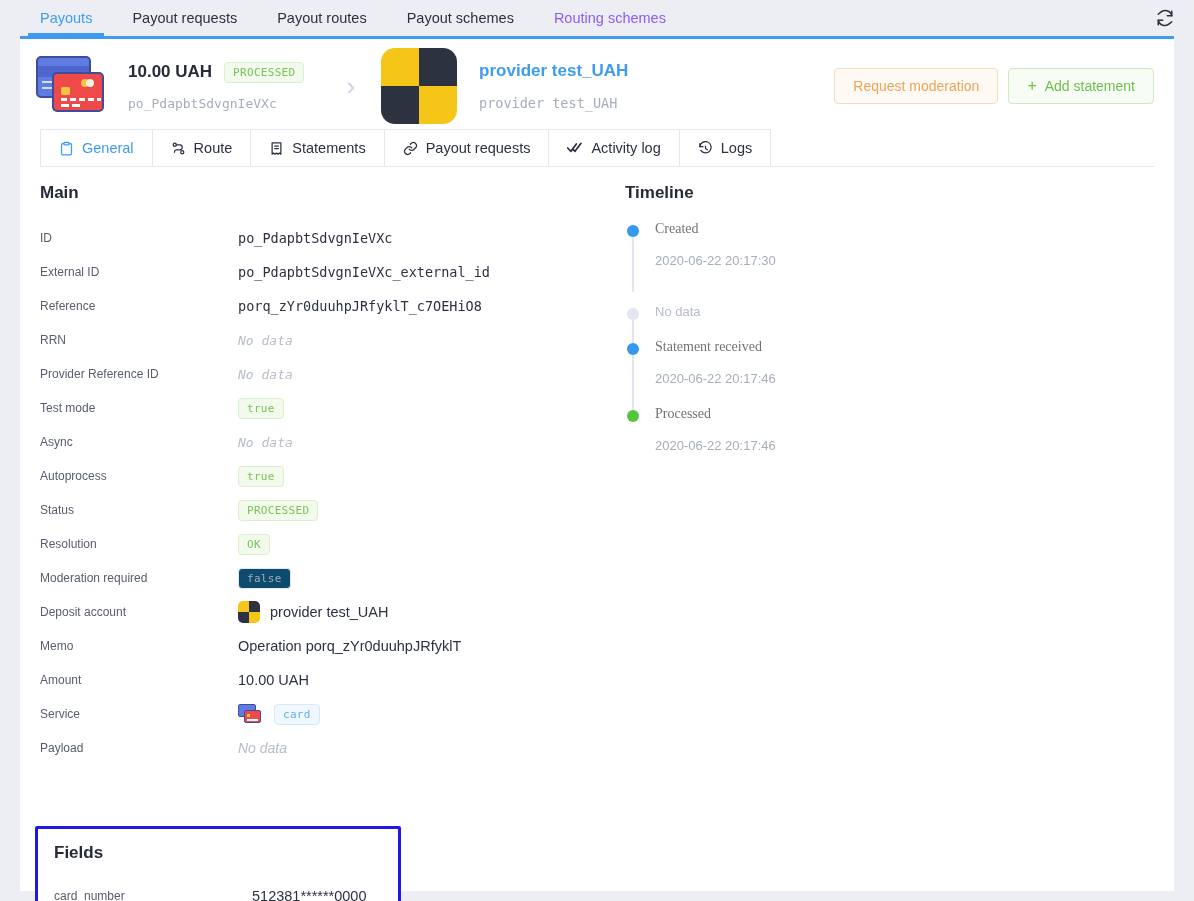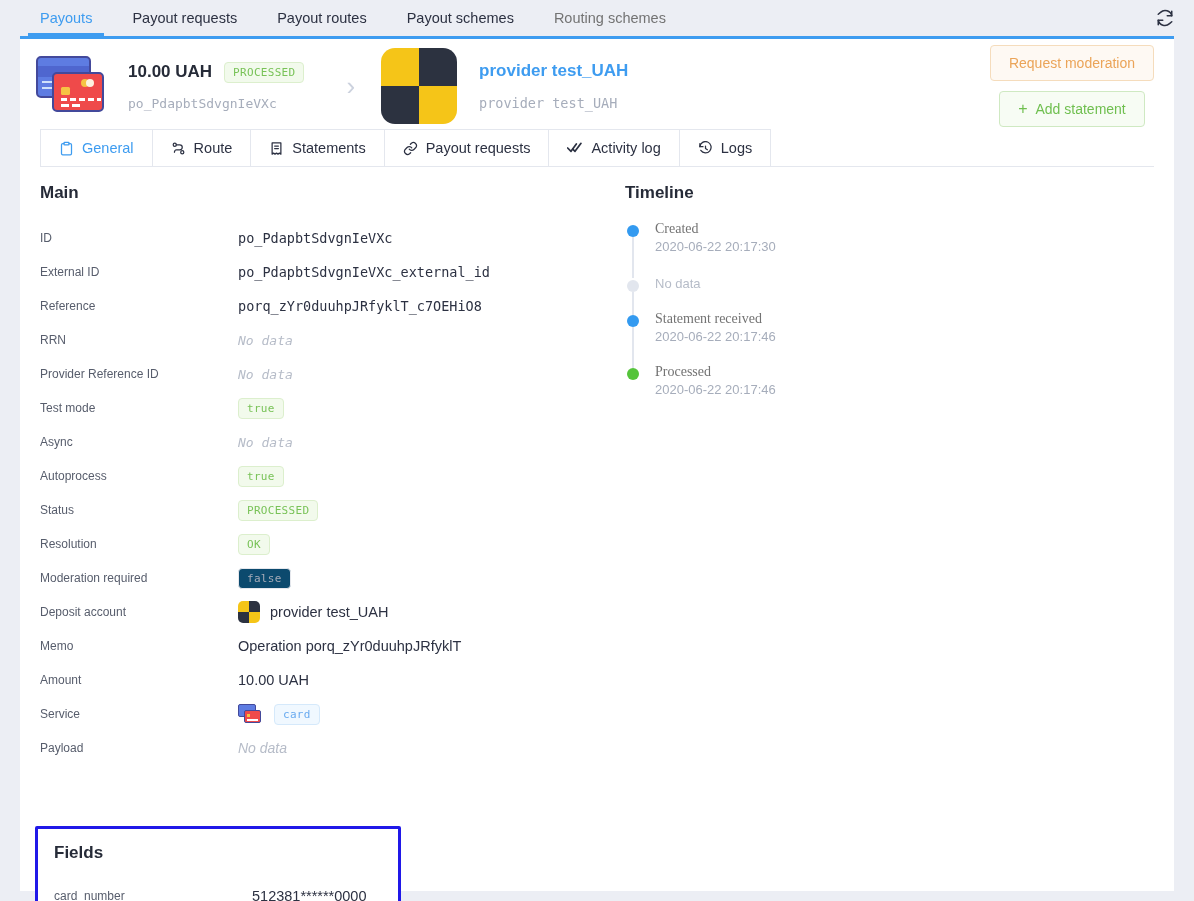--- a/index.html
+++ b/index.html
@@ -31,21 +31,21 @@
     position: relative;
   }
   .topnav-item.active { color: #3e9cf0; }
   .topnav-item.active::after {
     content: "";
     position: absolute;
     left: 8px; right: 8px; bottom: 0;
     height: 3px;
     background: #3e9cf0;
   }
-  .topnav-item.muted { color: #737373; }
+  .topnav-item.muted { color: #8b5cf6; }
   .topnav-spacer { flex: 1; }
   .refresh-btn {
     display: flex; align-items: center; justify-content: center;
     width: 34px; margin-right: 12px; cursor: pointer;
   }
 
   
   .card {
     margin: 0 20px 0 20px;
     background: #ffffff;
@@ -134,21 +134,21 @@
   }
   .provider-logo span { display: block; }
   .provider-col { display: flex; flex-direction: column; justify-content: center; }
   .provider-name { font-size: 17px; font-weight: bold; color: #3e9cf0; cursor: pointer; }
   .provider-sub {
     margin-top: 14px;
     font-family: "DejaVu Sans Mono", monospace;
     font-size: 13.5px;
     color: #a6adbb;
   }
-  .header-actions { margin-left: auto; display: flex; gap: 10px; align-items: center; flex-direction: column; }
+  .header-actions { margin-left: auto; display: flex; gap: 10px; align-items: center; }
   .btn {
     font-size: 14px;
     padding: 9px 18px;
     border-radius: 4px;
     background: #fff;
     cursor: pointer;
     white-space: nowrap;
     display: flex; align-items: center; gap: 8px;
   }
   .btn-warn { color: #eba458; border: 1px solid #f5dcbc; background: #fef9f3; }
@@ -237,21 +237,21 @@
   .tl-dot {
     position: absolute; left: 0; top: 4px;
     width: 12px; height: 12px; border-radius: 50%;
   }
   .tl-line {
     position: absolute; left: 5px; top: 16px; bottom: -4px;
     width: 2px; background: #e2e6ee;
   }
   .tl-item:last-child .tl-line { display: none; }
   .tl-title { font-size: 14px; color: #737373; font-family: Liberation Serif, serif; }
-  .tl-time { margin-top: 2px; font-size: 13px; color: #a6adbb; }
+  .tl-time { margin-top: 16px; font-size: 13px; color: #a6adbb; }
   .tl-time.empty { color: #b6bcc8; }
 
   
   .fields-block {
     position: absolute;
     left: 15px;
     top: 787px;
     width: 366px;
     background: #fff;
     border: 3px solid #2018e8;

